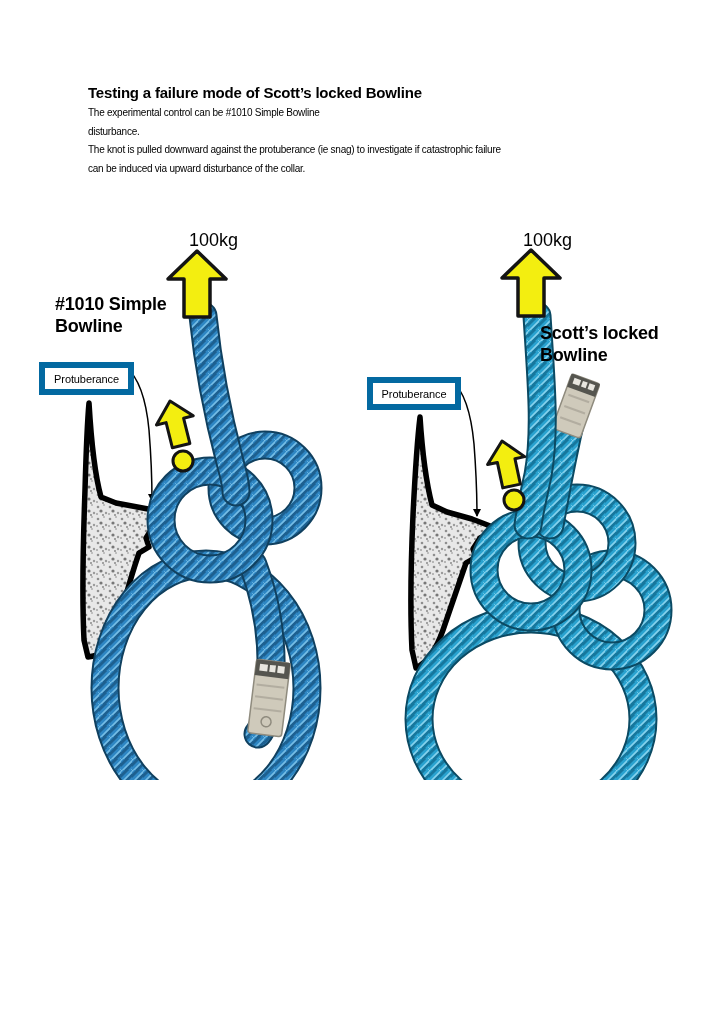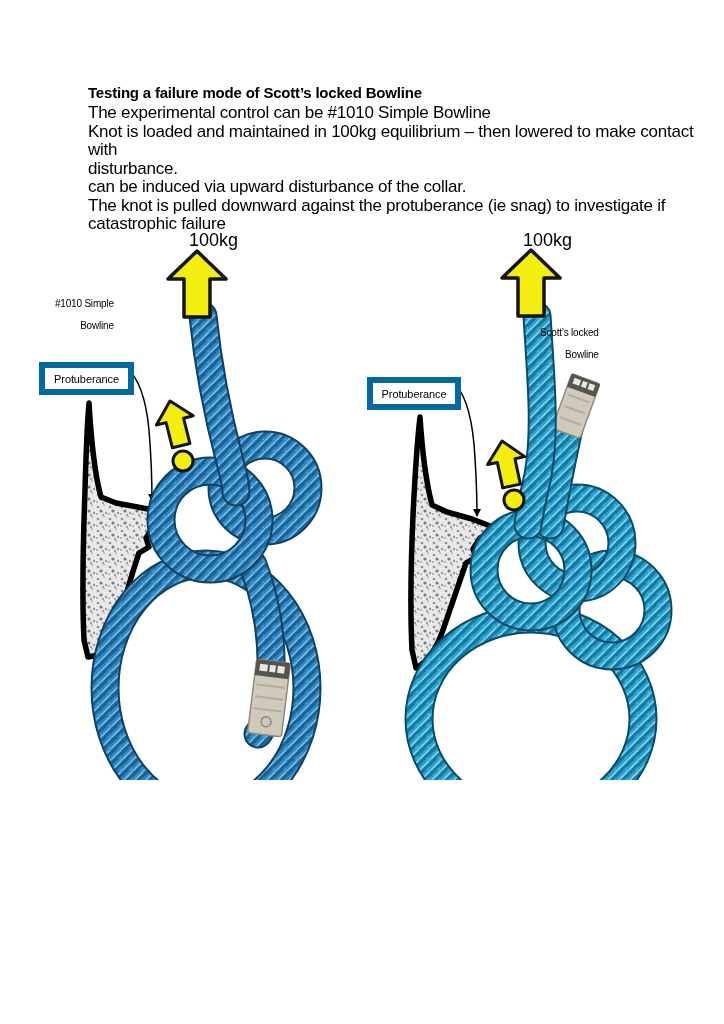--- a/index.html
+++ b/index.html
@@ -10,22 +10,22 @@
     --text:#000000;
   }
   html,body{margin:0;padding:0;background:#ffffff;}
   .page{
     position:relative;width:724px;height:780px;background:#ffffff;overflow:hidden;
     font-family:"Liberation Sans","DejaVu Sans",sans-serif;color:var(--text);border-radius:7px;
   }
   .art{position:absolute;left:0;top:0;}
   .abs{position:absolute;}
   .title{left:88px;top:84px;font-size:15px;font-weight:bold;letter-spacing:-0.2px;white-space:nowrap;}
-  .intro{left:88px;top:104px;font-size:17px;line-height:18.5px;letter-spacing:-0.25px;width:620px;}
-  .knot-label{font-size:10px;font-weight:normal;line-height:22px;letter-spacing:-0.2px;white-space:nowrap;text-align:right;}
+  .intro{left:88px;top:104px;font-size:10px;line-height:18.5px;letter-spacing:-0.25px;width:620px;}
+  .knot-label{font-size:18px;font-weight:bold;line-height:22px;letter-spacing:-0.2px;white-space:nowrap;}
   .kl-left{left:55px;top:293px;}
   .kl-right{left:540px;top:322px;}
   .prot-box{
     border:6px solid #0369a1;background:#fff;height:21px;display:flex;align-items:center;justify-content:center;
     font-size:11px;letter-spacing:-0.1px;
   }
   .pb-left{left:39px;top:362px;width:83px;}
   .pb-right{left:367px;top:377px;width:82px;}
   .load-label{font-size:18px;width:80px;text-align:right;white-space:nowrap;}
   .lt-left{left:158px;top:230px;}
@@ -188,24 +188,23 @@
       <g transform="translate(515,888) scale(1,-1)">
         <use href="#bigArrow" class="yellow"></use>
       </g>
     </g>
   </svg>
 
   <div class="abs title">Testing a failure mode of Scott’s locked Bowline</div>
 
   <div class="abs intro">
     <div>The experimental control can be #1010 Simple Bowline</div>
-    <div>Knot is loaded and maintained in 100kg equilibrium – then lowered to make contact with</div>
     <div>disturbance.</div>
+    <div>The knot is pulled downward against the protuberance (ie snag) to investigate if catastrophic failure</div>
     <div>can be induced via upward disturbance of the collar.</div>
-    <div>The knot is pulled downward against the protuberance (ie snag) to investigate if catastrophic failure</div>
   </div>
 
   <div class="abs knot-label kl-left">
     <div>#1010 Simple</div>
     <div>Bowline</div>
   </div>
 
   <div class="abs knot-label kl-right">
     <div>Scott’s locked</div>
     <div>Bowline</div>

